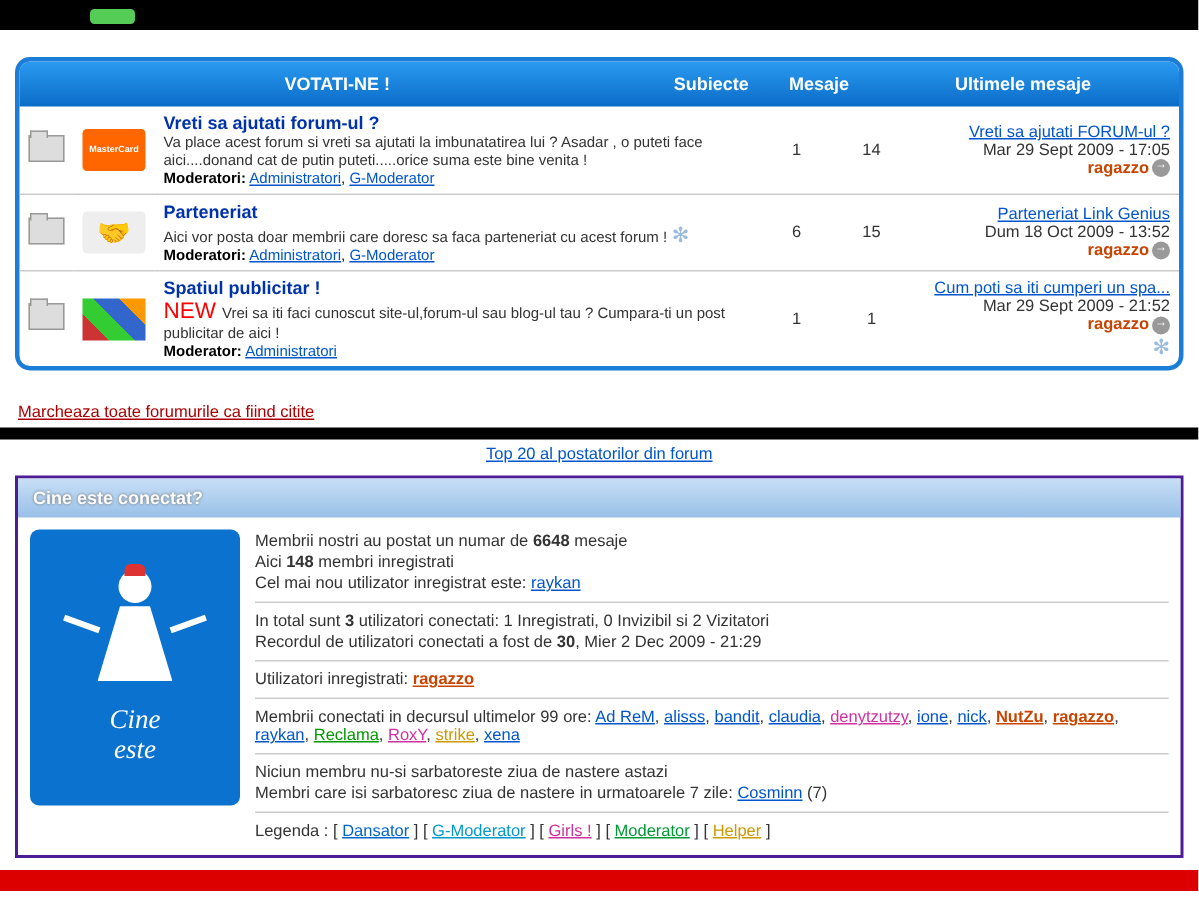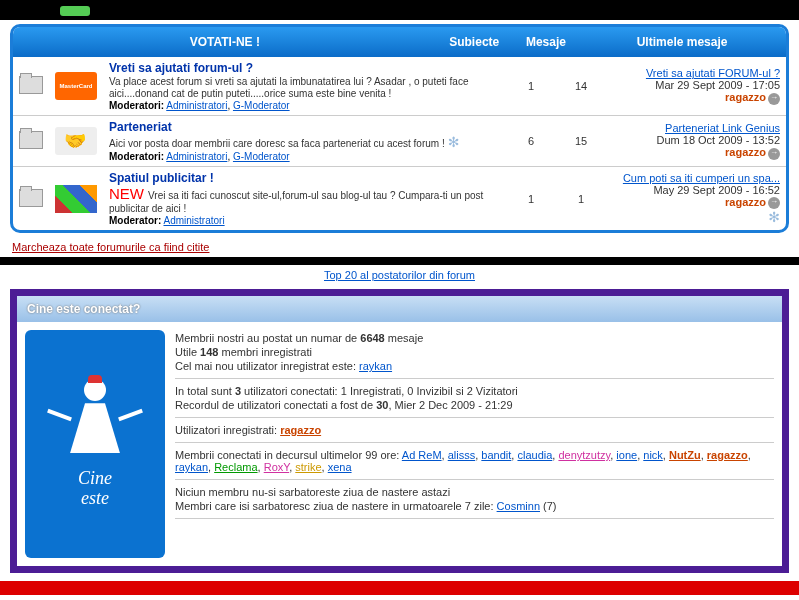--- a/index.html
+++ b/index.html
@@ -2,21 +2,21 @@
 <html><head>
 <meta charset="utf-8">
 <style>
 * { margin: 0; padding: 0; box-sizing: border-box; }
 body { font-family: Verdana, sans-serif; font-size: 11px; background: #fff; width: 799px; }
 a { color: #0055cc; text-decoration: underline; }
 
 .black-bar-top { background: #000; height: 20px; position: relative; }
 .black-bar-top .tiny-icon { position: absolute; left: 60px; top: 6px; width: 30px; height: 10px; background: #5c5; border-radius: 3px; }
 
-.blue-container { border: 3px solid #1b7dd8; border-radius: 10px; margin: 4px 10px; background: #fff; }
+.blue-container { border: 3px solid #1b7dd8; border-radius: 10px; margin: 18px 10px; background: #fff; }
 .section-header { background: linear-gradient(#2a9af0, #0b6cc8); color: #fff; font-weight: bold; text-align: center; padding: 6px 0; border-radius: 7px 7px 0 0; }
 .section-header table { width: 100%; table-layout: fixed; }
 .section-header td { padding: 0 8px; font-size: 12px; }
 
 .forum-table { width: 100%; border-collapse: collapse; }
 .forum-row td { border-top: 1px solid #ccc; padding: 4px 6px; vertical-align: middle; font-size: 11px; }
 .forum-row:first-child td { border-top: none; }
 .folder-cell { width: 28px; }
 .folder-icon { width: 24px; height: 18px; background: #ddd; border: 1px solid #999; display: inline-block; position: relative; }
 .folder-icon::before { content: ""; position: absolute; top: -4px; left: 0; width: 10px; height: 4px; background: #ddd; border: 1px solid #999; border-bottom: none; }
@@ -38,25 +38,25 @@
 .go-icon::after { content: "→"; color: #fff; font-size: 8px; position: absolute; left: 2px; top: -1px; }
 
 .star { color: #9bd; font-size: 14px; position: relative; }
 
 .mark-link { color: #a00; padding: 4px 12px; display: inline-block; font-size: 11px; }
 
 .black-bar-mid { background: #000; height: 8px; }
 
 .bottom-links { text-align: center; padding: 4px 12px; font-size: 11px; }
 
-.online-section { margin: 4px 10px; border: 7px solid #4c1d95; }
+.online-section { margin: 4px 10px; border: 2px solid #4c1d95; }
 .online-header { background: linear-gradient(#c8dff5, #99c0e8); color: #fff; font-weight: bold; padding: 6px 10px; font-size: 12px; text-shadow: 0 0 2px #666; }
 .online-body { display: flex; }
 .avatar-cell { width: 150px; padding: 8px; }
-.avatar-img { width: 140px; height: 228px; background: #0b72d0; border-radius: 6px; display: flex; flex-direction: column; align-items: center; justify-content: center; color: #fff; }
+.avatar-img { width: 140px; height: 184px; background: #0b72d0; border-radius: 6px; display: flex; flex-direction: column; align-items: center; justify-content: center; color: #fff; }
 .avatar-person { width: 60px; height: 80px; position: relative; }
 .avatar-head { width: 22px; height: 22px; background: #fff; border-radius: 50%; margin: 0 auto; position: relative; }
 .avatar-hat { position: absolute; top: -4px; left: 4px; width: 14px; height: 8px; background: #d33; border-radius: 4px 4px 0 0; }
 .avatar-body { width: 50px; height: 50px; background: #fff; margin: 2px auto 0; clip-path: polygon(30% 0, 70% 0, 100% 100%, 0 100%); }
 .avatar-arms { position: relative; top: -40px; }
 .avatar-arms::before, .avatar-arms::after { content: ""; position: absolute; width: 25px; height: 4px; background: #fff; }
 .avatar-arms::before { left: -18px; transform: rotate(20deg); }
 .avatar-arms::after { right: -18px; transform: rotate(-20deg); }
 .avatar-text { font-family: cursive; font-style: italic; font-size: 18px; text-align: center; line-height: 1.1; margin-top: 10px; }
 .online-right { flex: 1; padding: 8px; }
@@ -150,21 +150,21 @@
         <a href="#" class="title-link">Spatiul publicitar !</a><br>
         <span class="new-tag">NEW</span><span class="desc">Vrei sa iti faci cunoscut site-ul,forum-ul sau blog-ul tau ? Cumpara-ti un post publicitar de aici !</span><br>
         <span class="mod-line"><b>Moderator:</b>
           <a href="#">Administratori</a>
         </span>
       </td>
       <td class="count-cell">1</td>
       <td class="count-cell">1</td>
       <td class="last-cell">
         <a href="#">Cum poti sa iti cumperi un spa...</a><br>
-        <span class="last-date">May 29 Sept 2009 - 16:52</span><br>
+        <span class="last-date">Mar 29 Sept 2009 - 21:52</span><br>
         <span class="last-author">ragazzo</span><span class="go-icon"></span>
         <div class="star" style="text-align:right">✻</div>
       </td>
     </tr>
 
   </tbody>
     </table>
 </div>
 
 <a href="#" class="mark-link">Marcheaza toate forumurile ca fiind citite</a>
@@ -188,33 +188,40 @@
           <div class="avatar-arms"></div>
         </div>
         <div class="avatar-text">
           <span>Cine</span><br>
           <span>este</span>
         </div>
       </div>
     </div>
     <div class="online-right">
       <p><span>Membrii nostri au postat un numar de </span><b>6648</b><span> mesaje</span></p>
-      <p><span>Utile </span><b>148</b><span> membri inregistrati</span></p>
+      <p><span>Aici </span><b>148</b><span> membri inregistrati</span></p>
       <p><span>Cel mai nou utilizator inregistrat este: </span><a href="#">raykan</a></p>
       <hr>
       <p><span>In total sunt </span><b>3</b><span> utilizatori conectati: 1 Inregistrati, 0 Invizibil si 2 Vizitatori</span></p>
       <p><span>Recordul de utilizatori conectati a fost de </span><b>30</b><span>, Mier 2 Dec 2009 - 21:29</span></p>
       <hr>
       <p><span>Utilizatori inregistrati: </span><a href="#" class="user-ragazzo">ragazzo</a></p>
       <hr>
       <p><span>Membrii conectati in decursul ultimelor 99 ore: </span><span id="recent-list"><a href="#">Ad ReM</a>, <a href="#">alisss</a>, <a href="#">bandit</a>, <a href="#">claudia</a>, <a href="#" style="color: rgb(208, 48, 160);">denytzutzy</a>, <a href="#">ione</a>, <a href="#">nick</a>, <a href="#" class="user-ragazzo">NutZu</a>, <a href="#" class="user-ragazzo">ragazzo</a>, <a href="#">raykan</a>, <a href="#" style="color: rgb(0, 153, 0);">Reclama</a>, <a href="#" style="color: rgb(208, 48, 160);">RoxY</a>, <a href="#" style="color: rgb(204, 153, 0);">strike</a>, <a href="#">xena</a></span></p>
       <hr>
       <p>Niciun membru nu-si sarbatoreste ziua de nastere astazi</p>
       <p><span>Membri care isi sarbatoresc ziua de nastere in urmatoarele 7 zile: </span><a href="#">Cosminn</a><span> (7)</span></p>
       <hr>
+      <p><span>Legenda :  </span>
+        [ <a href="#" class="legend-dansator">Dansator</a> ]
+        [ <a href="#" class="legend-gmod">G-Moderator</a> ]
+        [ <a href="#" class="legend-girls">Girls !</a> ]
+        [ <a href="#" class="legend-mod">Moderator</a> ]
+        [ <a href="#" class="legend-helper">Helper</a> ]
+      </p>
     </div>
   </div>
 </div>
 
 <div class="red-bar"></div>
 
 
 
 
 </body></html>

